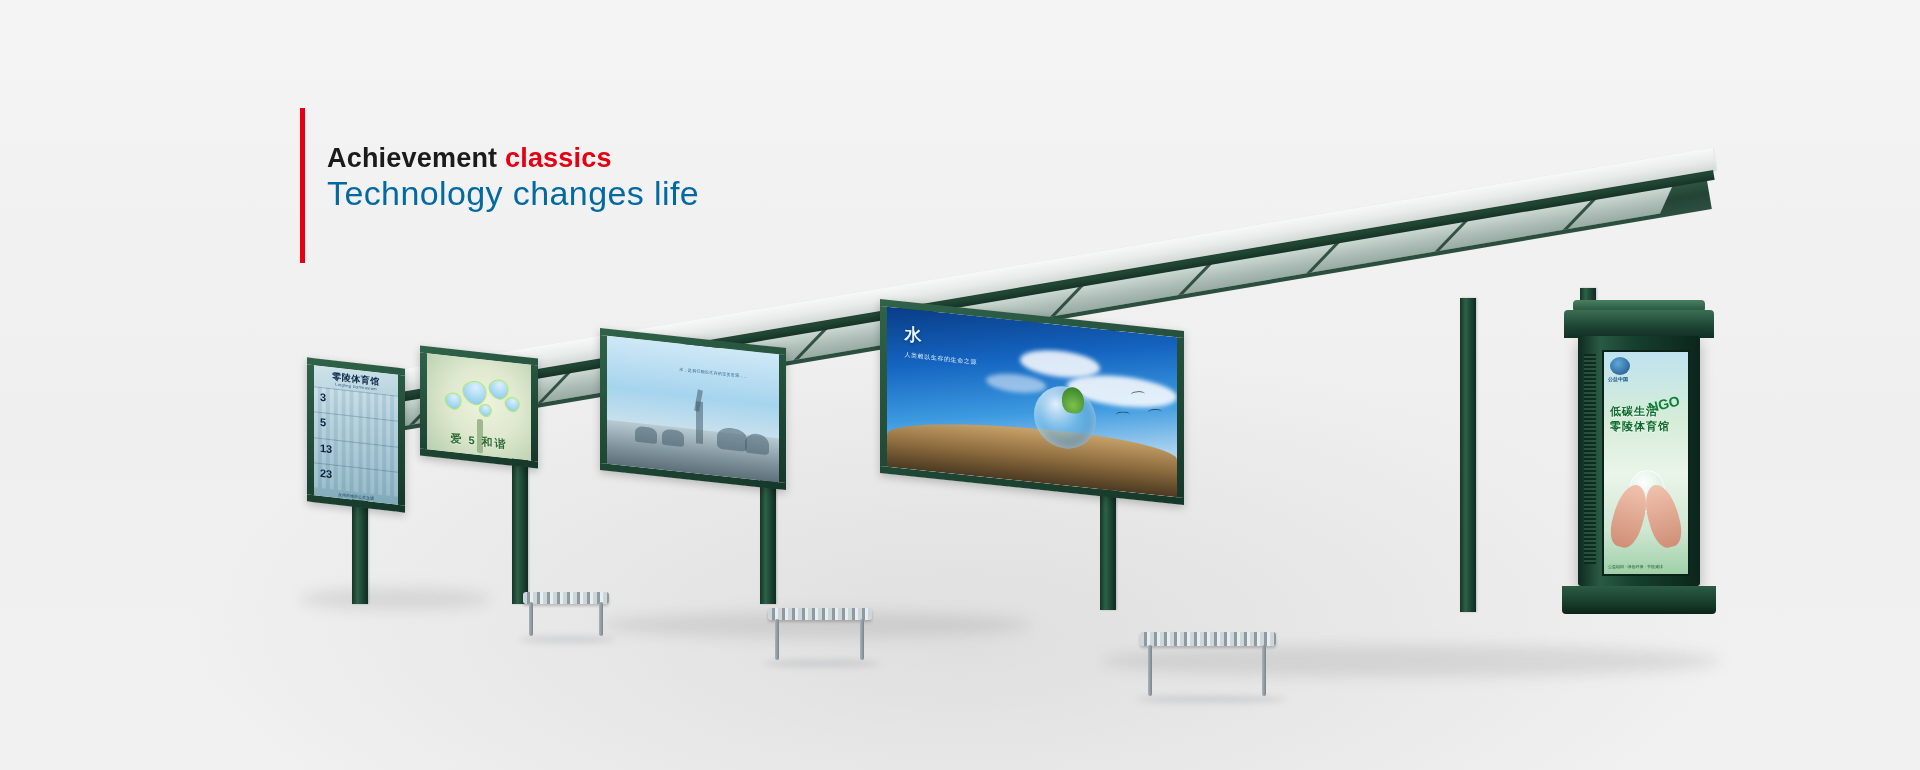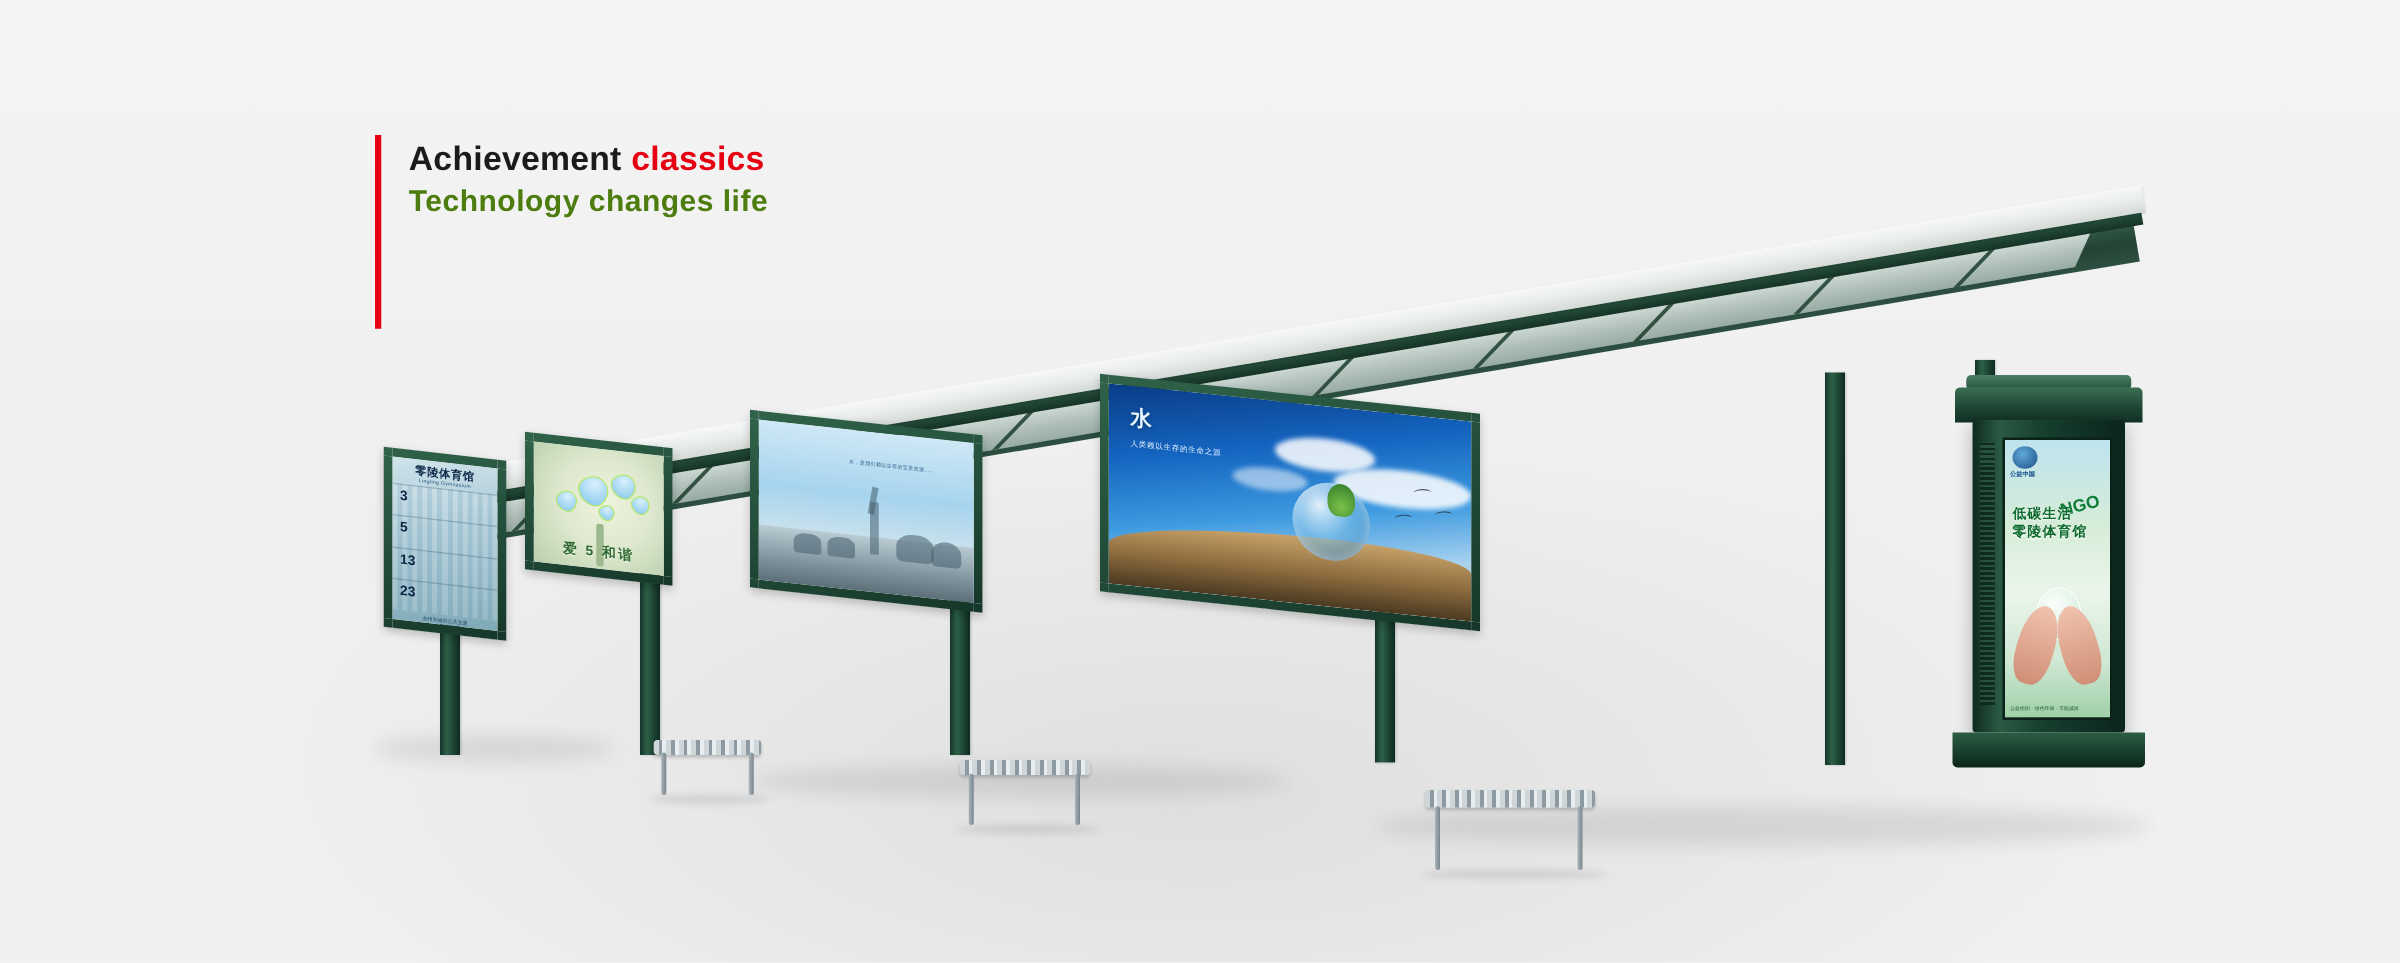--- a/index.html
+++ b/index.html
@@ -13,24 +13,24 @@
   #scene{
     position:absolute;inset:0;
     background:
       radial-gradient(ellipse 1100px 420px at 960px 640px, rgba(190,190,190,.35) 0%, rgba(240,240,240,0) 70%),
       linear-gradient(180deg,#f4f4f4 0%,#efefef 55%,#f1f1f1 100%);
   }
 
   
   #headline{position:absolute;left:300px;top:108px;display:flex;}
   #headline .rule{width:5px;background:#e60012;margin-right:22px;height:155px;}
-  #headline .txt{padding-top:2px;}
+  #headline .txt{padding-top:2px;margin-top:31px;}
   .h-line1{font-size:27px;font-weight:bold;color:#1b1b1b;letter-spacing:.2px;line-height:34px;white-space:nowrap;}
   .h-line1 .accent{color:#e60012;}
-  .h-line2{font-size:24px;color:#4d7c0f;line-height:36px;letter-spacing:.4px;white-space:nowrap;font-weight:700;}
+  .h-line2{font-size:34px;color:#0369a1;line-height:36px;letter-spacing:.4px;white-space:nowrap;font-weight:400;}
   .h-line3{font-size:29px;color:#1b1b1b;line-height:52px;letter-spacing:2px;white-space:nowrap;}
   .h-line4{font-size:15px;color:#3a3a3a;line-height:26px;letter-spacing:1px;white-space:nowrap;padding-top:6px;}
 
   
   #shelter{position:absolute;left:0;top:0;width:1920px;height:770px;}
 
   
   .roof{
     position:absolute;
     background:linear-gradient(180deg,#eef1f0 0%,#dfe4e2 40%,#cfd6d3 100%);

